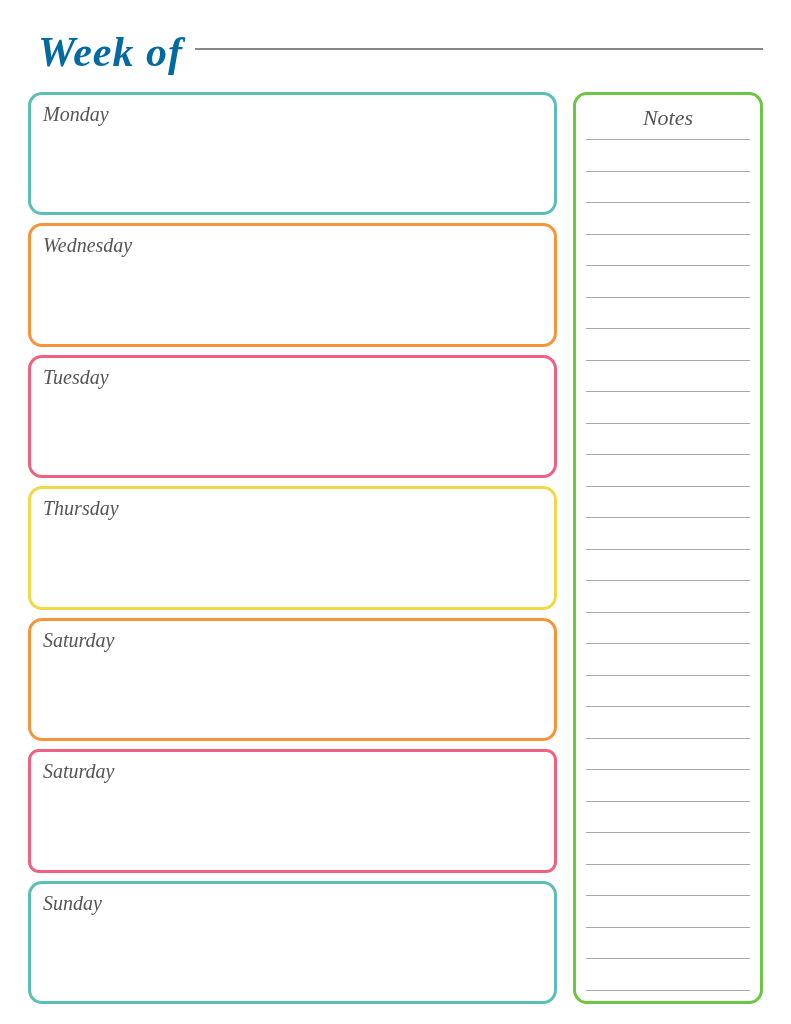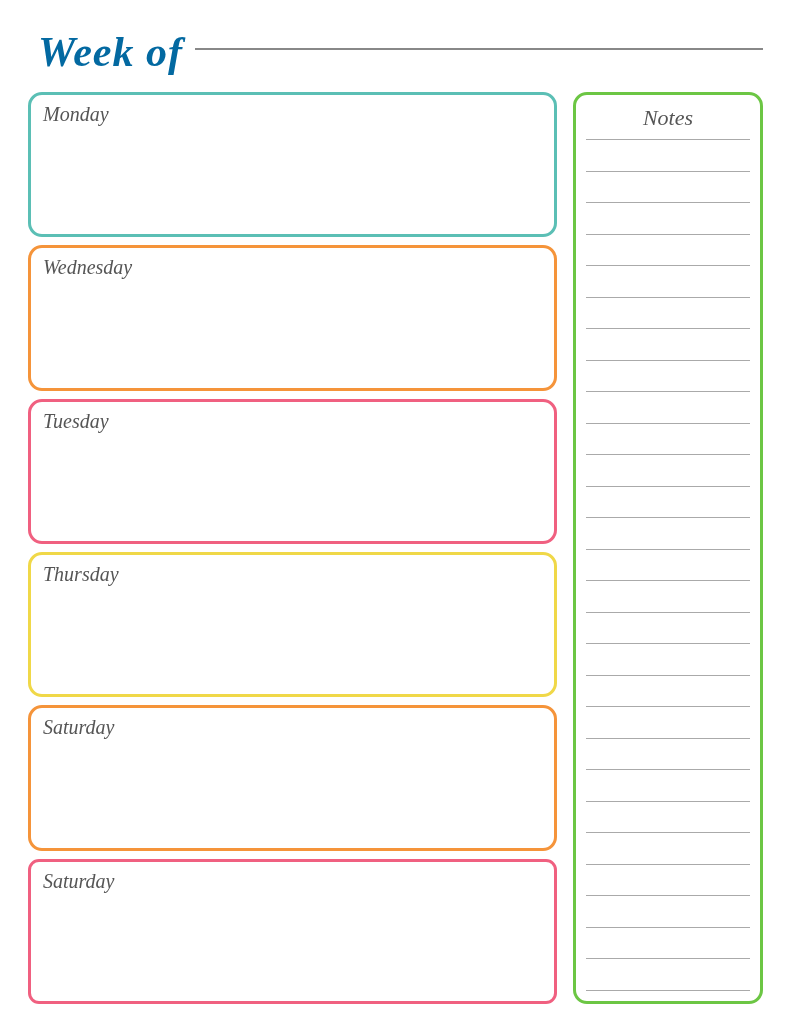--- a/index.html
+++ b/index.html
@@ -122,20 +122,21 @@
 
   <div class="main-content">
 
     <div class="days-column" id="days-column">
     <div class="day-box day-monday"><span class="day-label">Monday</span></div>
         <div class="day-box day-wednesday"><span class="day-label">Wednesday</span></div>
         <div class="day-box day-tuesday"><span class="day-label">Tuesday</span></div>
         <div class="day-box day-thursday"><span class="day-label">Thursday</span></div>
         <div class="day-box day-friday"><span class="day-label">Saturday</span></div>
         <div class="day-box day-saturday"><span class="day-label">Saturday</span></div>
+        <div class="day-box day-sunday"><span class="day-label">Sunday</span></div>
       </div>
 
     <div class="notes-column">
       <div class="notes-title">Notes</div>
       <div class="notes-lines" id="notes-lines">
       <div class="notes-line"></div>
           <div class="notes-line"></div>
           <div class="notes-line"></div>
           <div class="notes-line"></div>
           <div class="notes-line"></div>

